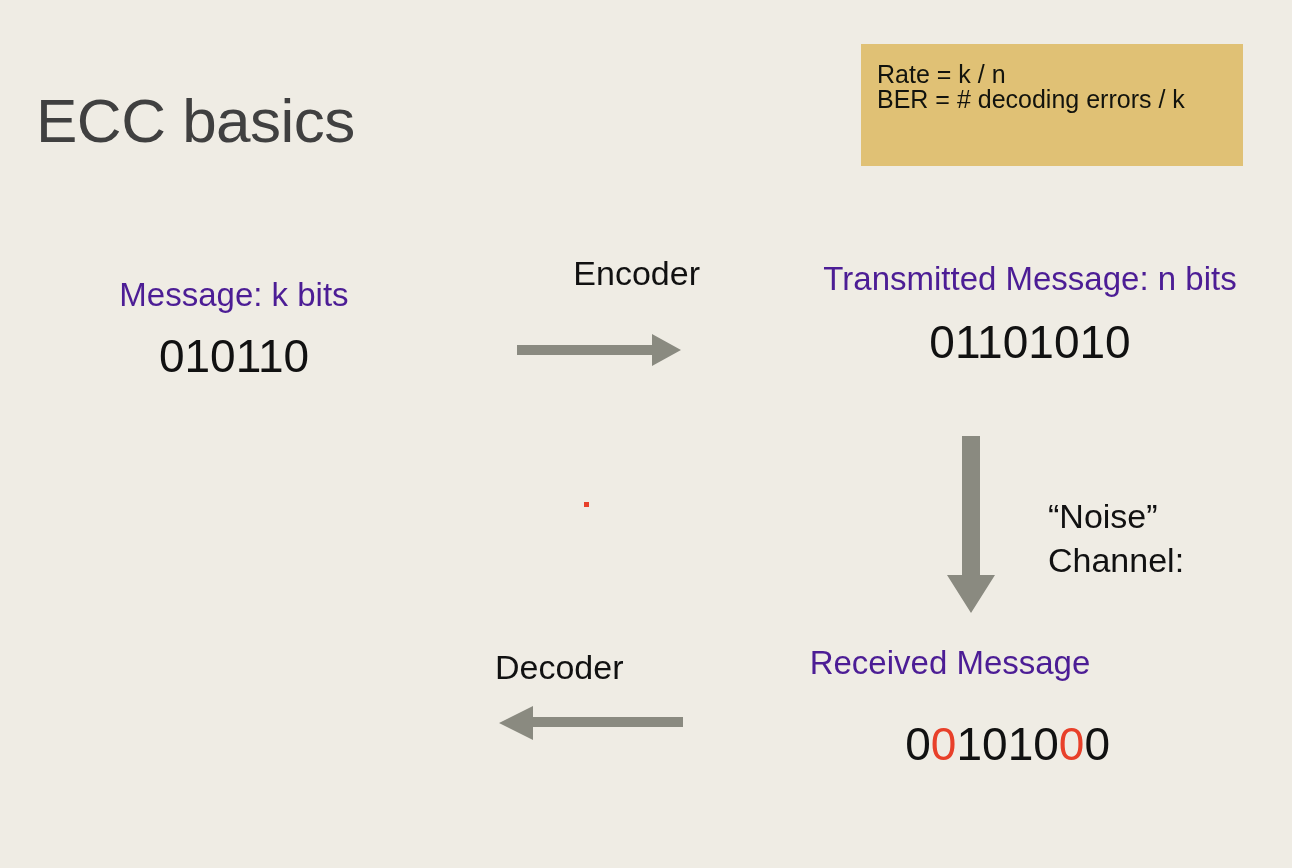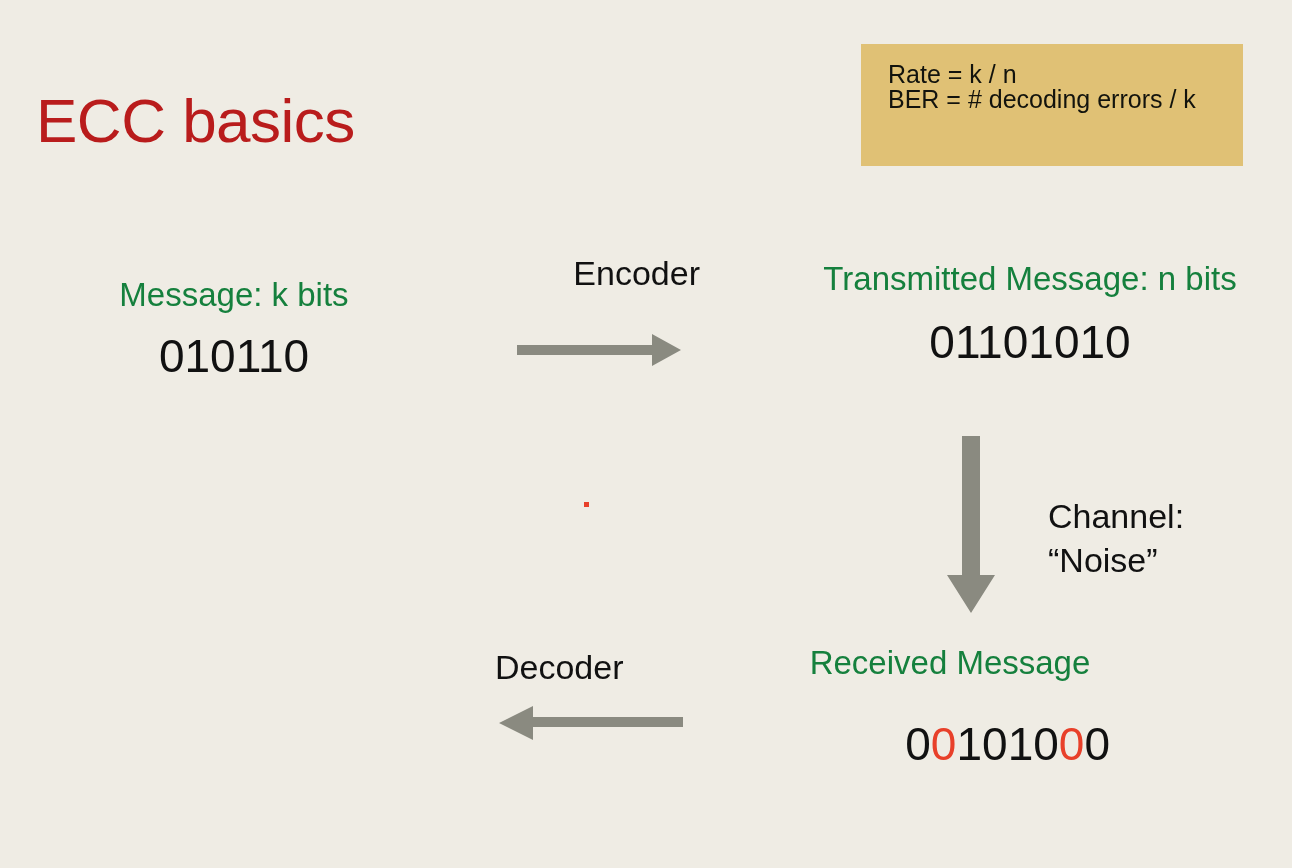--- a/index.html
+++ b/index.html
@@ -22,55 +22,55 @@
     background: #efece4;
   }
 
   
   #slide-title {
     position: absolute;
     left: 36px;
     top: 88px;
     font-size: 62px;
     line-height: 1.05;
-    color: #b91c1c;
+    color: #404040;
     letter-spacing: -0.5px;
     white-space: nowrap;
   }
 
   
   #formula-box {
     position: absolute;
     left: 861px;
     top: 44px;
     width: 382px;
     height: 122px;
     background: #e0c175;
     box-sizing: border-box;
-    padding: 12px 0 0 27px;
+    padding: 12px 0 0 16px;
   }
   .formula-line {
     font-size: 25px;
     line-height: 1.0;
     color: #12130d;
     white-space: nowrap;
   }
   #formula-rate { margin-top: 6px; }
   #formula-ber  { }
 
   
   .node {
     position: absolute;
     text-align: center;
     white-space: nowrap;
   }
   .node-label {
     font-size: 33px;
     line-height: 1.15;
-    color: #15803d;
+    color: #4c1d95;
   }
   .node-bits {
     font-size: 46px;
     line-height: 1.15;
     color: #111111;
     letter-spacing: 0px;
   }
   .bit-error { color: #e8402a; }
 
   
@@ -170,19 +170,19 @@
 
   <div id="label-decoder">Decoder</div>
   <svg id="arrow-decoder" class="arrow-svg" width="190" height="42" viewBox="0 0 190 42">
     <path d="M 188,15 L 38,15 L 38,4 L 4,21 L 38,38 L 38,25 L 188,25 Z" fill="#8a8a80"></path>
   </svg>
 
   <svg id="arrow-channel" class="arrow-svg" width="60" height="185" viewBox="0 0 60 185">
     <path d="M 12,4 L 30,4 L 30,143 L 45,143 L 21,181 L -3,143 L 12,143 Z" fill="#8a8a80"></path>
   </svg>
   <div id="label-channel">
+    <div>“Noise”</div>
     <div>Channel:</div>
-    <div>“Noise”</div>
   </div>
 
   <div id="stray-dot" style="background: rgb(232, 64, 42);"></div>
 
 </div>
 
 </body></html>

